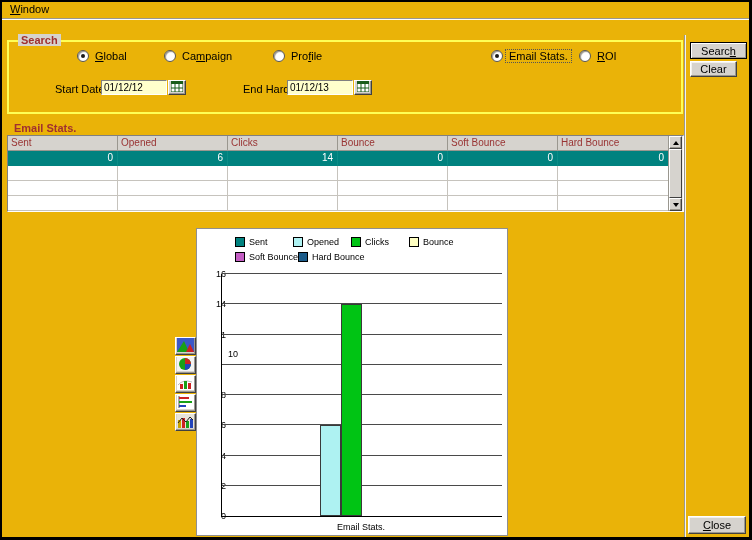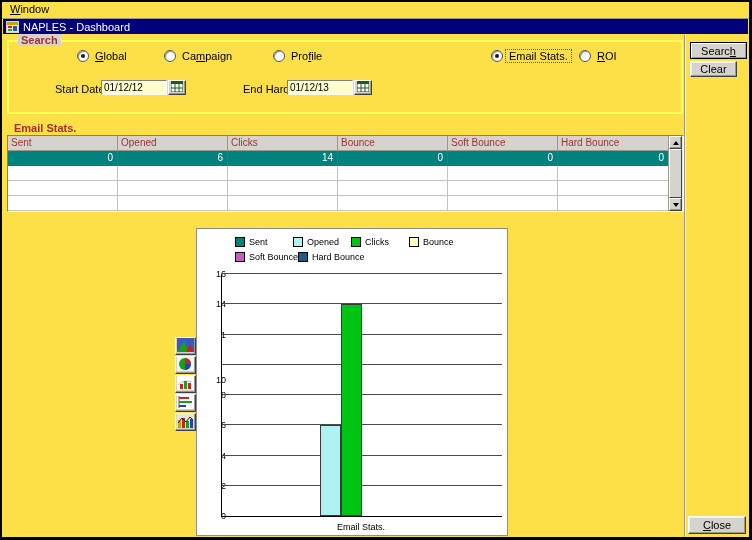--- a/index.html
+++ b/index.html
@@ -1,18 +1,18 @@
 <!DOCTYPE html>
 <html><head>
 <meta charset="utf-8">
 <style>
   html,body{margin:0;padding:0;}
   body{width:752px;height:540px;position:relative;overflow:hidden;background:#000;
        font-family:"Liberation Sans",sans-serif;-webkit-user-select:none;}
-  .inner{position:absolute;left:2px;top:2px;right:3px;bottom:3px;background:#fde047;}
+  .inner{position:absolute;left:2px;top:2px;right:3px;bottom:3px;background:#eab308;}
   .mn{text-decoration:underline;}
 
   
   .menubar{position:absolute;left:0;top:0;right:0;height:16px;font-size:11px;line-height:15px;
            border-bottom:1px solid #9a978f;box-shadow:0 1px 0 #fff;}
   .menu-item{display:inline-block;padding:0 5px;margin-left:3px;}
 
   
   .titlebar{position:absolute;left:1px;top:17px;right:1px;height:15px;background:#00007b;
             color:#fff;font-size:11px;display:flex;align-items:center;gap:4px;padding-left:3px;}
@@ -103,33 +103,20 @@
 </style>
 </head>
 <body>
 
 <div class="inner">
 
   <div class="menubar">
     <span class="menu-item"><span class="mn">W</span>indow</span>
   </div>
 
-  <div class="titlebar">
-    <span class="titleicon">
-      <svg width="13" height="12" viewBox="0 0 13 12">
-        <rect x="0" y="0" width="13" height="12" fill="#d6d3ce"></rect>
-        <rect x="1" y="1" width="11" height="3" fill="#c8a400"></rect>
-        <rect x="1" y="4" width="11" height="7" fill="#f0ead0"></rect>
-        <rect x="2" y="5" width="4" height="2" fill="#cc2222"></rect>
-        <rect x="2" y="8" width="4" height="2" fill="#22aa22"></rect>
-        <rect x="7" y="5" width="4" height="5" fill="#2255cc"></rect>
-      </svg>
-    </span>
-    <span>NAPLES - Dashboard</span>
-  </div>
 
   <div class="groupbox">
     <span class="grouplabel">Search</span>
   </div>
 
   <div class="radio sel" style="left:75px">
       <span class="circ"></span>
       <span class="rlabel"><span class="mn">G</span>lobal</span>
     </div>
   <div class="radio" style="left:162px">
@@ -334,19 +321,19 @@
         <div class="grid" style="top: -1px;"></div>
         <div class="bar" style="left: 98px; width: 21px; height: 90.75px; background: rgb(174, 242, 242);"></div>
         <div class="bar" style="left: 119px; width: 21px; height: 211.75px; background: rgb(0, 196, 20);"></div>
       </div>
     <div class="xlabel">Email Stats.</div>
   <div class="tick" style="top: 282px;">0</div>
       <div class="tick" style="top: 251.75px;">2</div>
       <div class="tick" style="top: 221.5px;">4</div>
       <div class="tick" style="top: 191.25px;">6</div>
       <div class="tick" style="top: 161px;">8</div>
-      <div class="tick" style="top: 146px;">10</div>
+      <div class="tick" style="top: 120px; margin-left: 12px;">10</div>
       <div class="tick" style="top: 100.5px;">1</div>
       <div class="tick" style="top: 70.25px;">14</div>
       <div class="tick" style="top: 40px;">16</div>
     </div>
 
 </div>
 
 </body></html>

